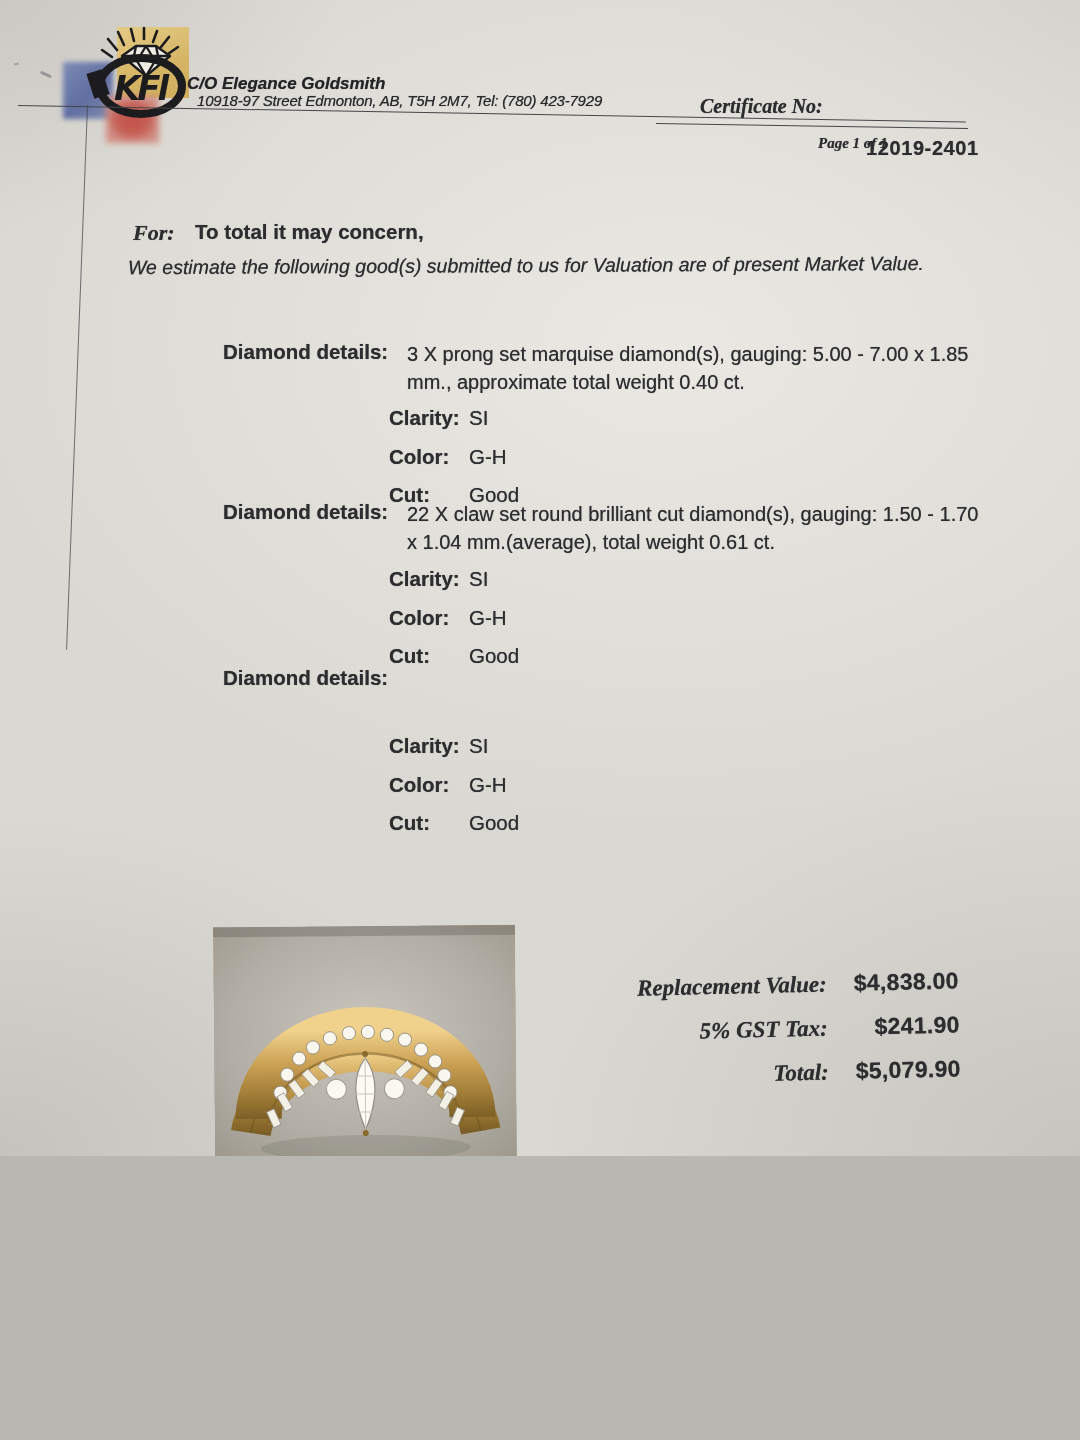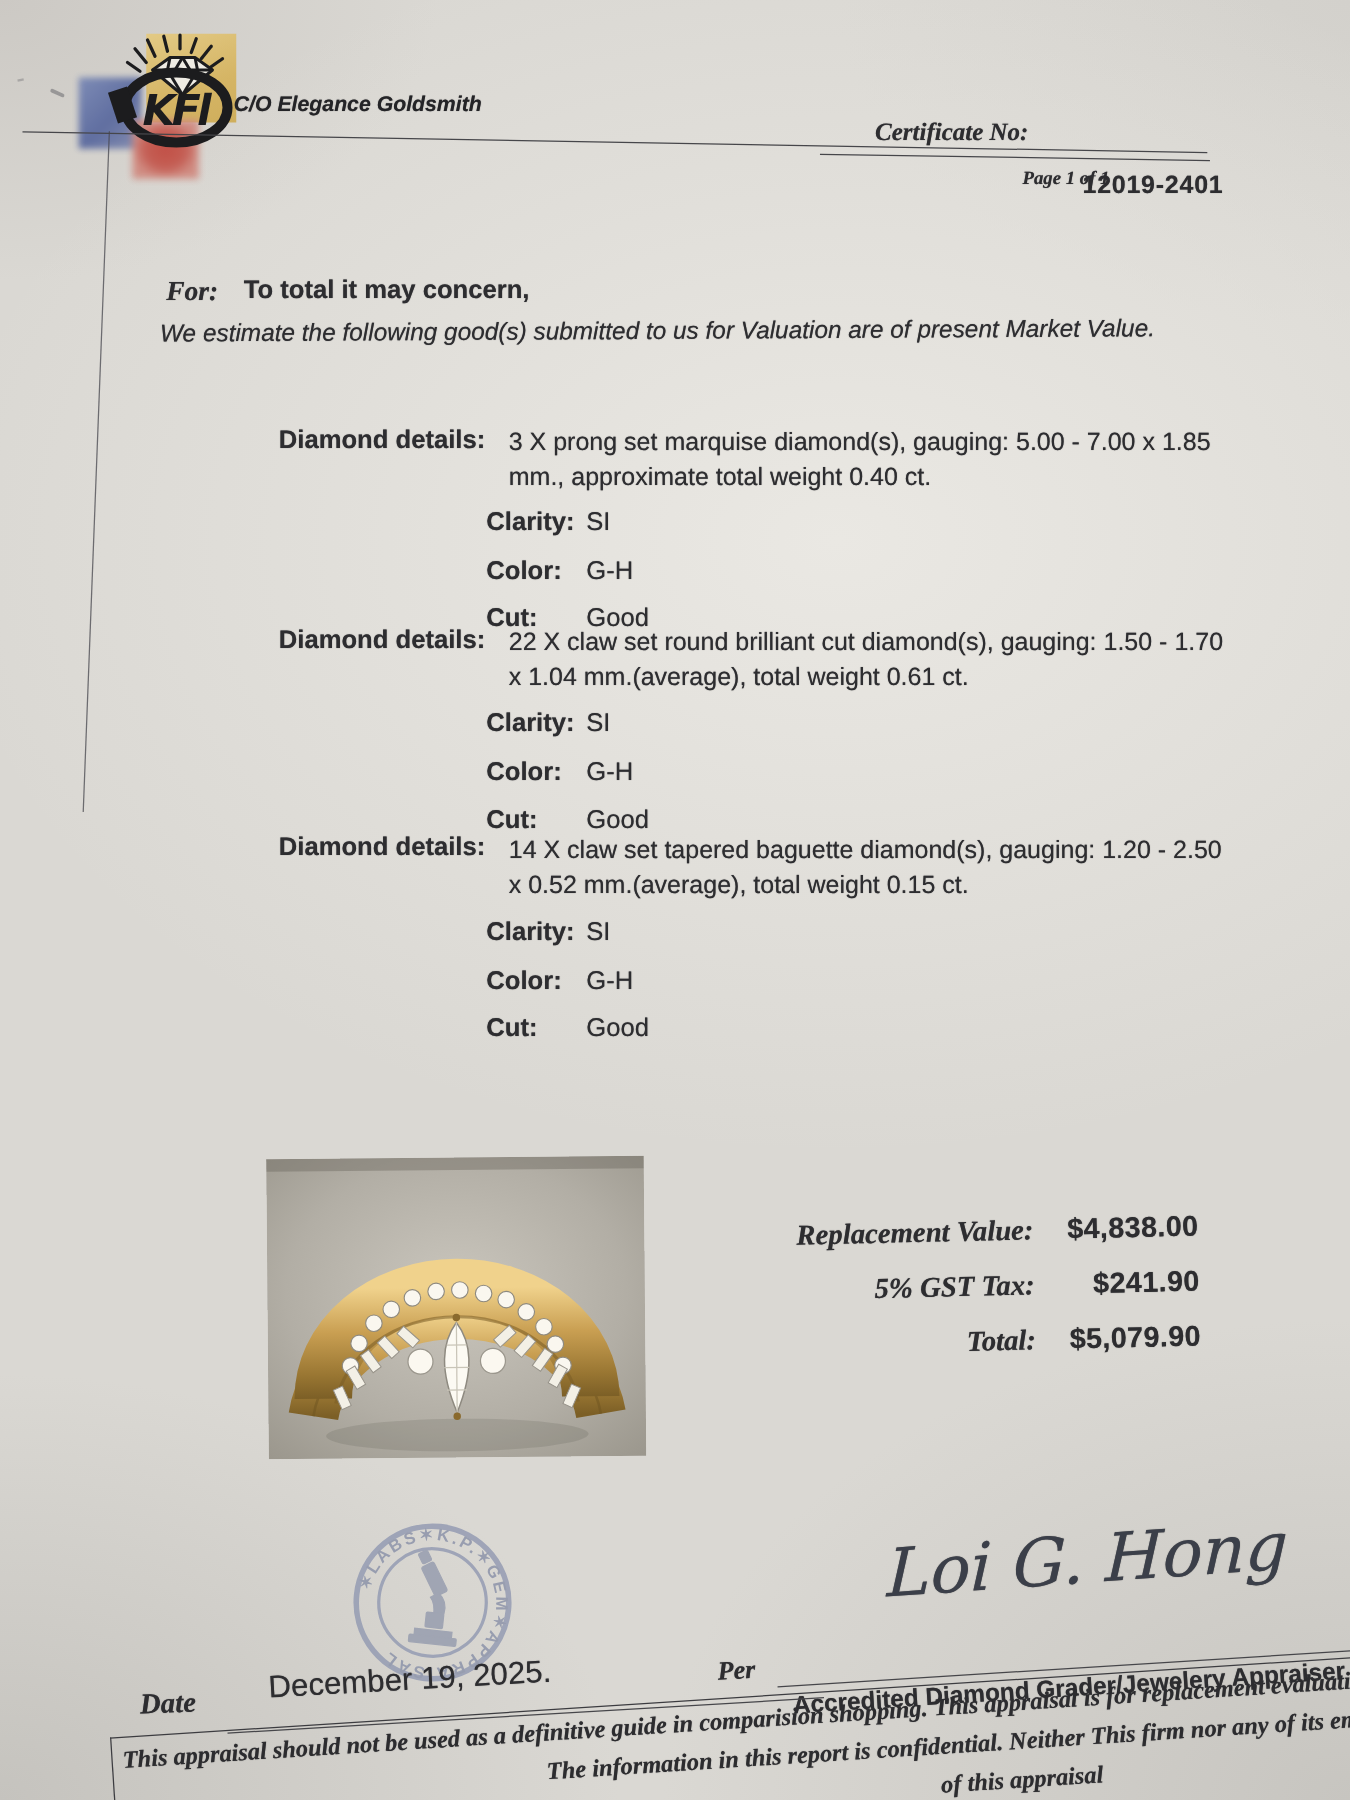--- a/index.html
+++ b/index.html
@@ -1,17 +1,17 @@
 <!DOCTYPE html>
 <html><head>
 <meta charset="utf-8">
 <style>
   html,body{margin:0;padding:0;background:#b9b7b2;}
   #page{
-    position:relative;width:1080px;height:1440px;overflow:hidden;
+    position:relative;width:1080px;height:1156px;overflow:hidden;
     color:#2d2d30;
     font-family:"Liberation Sans",sans-serif;
     background:
       radial-gradient(1200px 820px at 62% 30%, #eae8e3 0%, rgba(234,232,227,0) 60%),
       radial-gradient(900px 620px at 0% 100%, #c5c3be 0%, rgba(197,195,190,0) 55%),
       radial-gradient(700px 450px at 0% 0%, #ccc9c4 0%, rgba(204,201,196,0) 50%),
       radial-gradient(820px 520px at 100% 0%, #d3d1cc 0%, rgba(211,209,204,0) 50%),
       radial-gradient(1000px 700px at 100% 100%, #c7c5c0 0%, rgba(199,197,192,0) 55%),
       linear-gradient(#dad8d3,#dad8d3);
   }
@@ -132,20 +132,21 @@
         <line x1="74" y1="32" x2="62" y2="52"></line>
     </g>
 
     <ellipse cx="57" cy="62" rx="41" ry="28" fill="none" stroke="#1c1c1e" stroke-width="8"></ellipse>
     <rect x="6" y="47" width="16" height="26" fill="#1c1c1e" transform="rotate(-18 14 60)"></rect>
 
     <text x="30" y="76" font-family="DejaVu Sans, sans-serif" font-weight="bold" font-style="italic" font-size="34" fill="#1c1c1e" letter-spacing="-3">KFl</text>
   </svg>
 
   <div class="abs careof ink sans">C/O Elegance Goldsmith</div>
+  <div class="abs address ink sans">10918-97 Street Edmonton, AB, T5H 2M7, Tel: (780) 423-7929</div>
 
   <div class="rule" style="left:18px;top:105px;width:948px;transform:rotate(1.0deg);transform-origin:left top;"></div>
   <div class="rule" style="left:656px;top:123px;width:312px;transform:rotate(0.9deg);transform-origin:left top;border-top-width:1.4px;"></div>
 
   <div class="abs" style="left:87px;top:105px;height:545px;border-left:1.4px solid rgba(70,70,76,.75);transform:rotate(2.2deg);transform-origin:left top;"></div>
 
   <div class="abs certlabel ink serif">Certificate No:</div>
   <div class="abs certno ink sans">12019-2401</div>
   <div class="abs pageind ink serif">Page 1 of 1</div>
 
@@ -169,21 +170,20 @@
     <div class="ddesc ink">22 X claw set round brilliant cut diamond(s), gauging: 1.50 - 1.70 x 1.04 mm.(average),   total weight 0.61 ct.</div>
     <div class="dprops" style="top:64px;">
       <div class="drow"><span class="dkey ink">Clarity:</span><span class="dval ink">SI</span></div>
       <div class="drow"><span class="dkey ink">Color:</span><span class="dval ink">G-H</span></div>
       <div class="drow"><span class="dkey ink">Cut:</span><span class="dval ink">Good</span></div>
     </div>
   </div>
 
   <div class="abs dsec" style="top:666px;height:150px;">
     <div class="dlabel ink">Diamond details:</div>
-    <div class="ddesc ink">14 X claw set tapered baguette diamond(s), gauging: 1.20 - 2.50 x 0.52 mm.(average),   total weight 0.15 ct.</div>
     <div class="dprops" style="top:65px;">
       <div class="drow"><span class="dkey ink">Clarity:</span><span class="dval ink">SI</span></div>
       <div class="drow"><span class="dkey ink">Color:</span><span class="dval ink">G-H</span></div>
       <div class="drow"><span class="dkey ink">Cut:</span><span class="dval ink">Good</span></div>
     </div>
   </div>
 
   <div class="abs photo">
     <svg width="302" height="240" viewBox="0 0 302 240">
       <defs>

